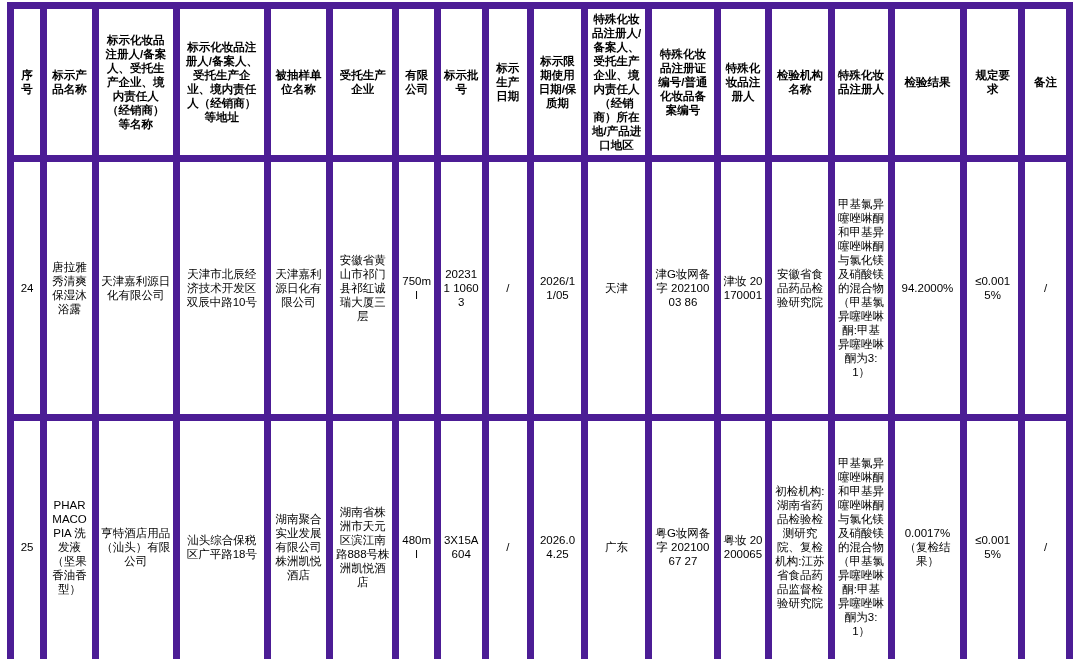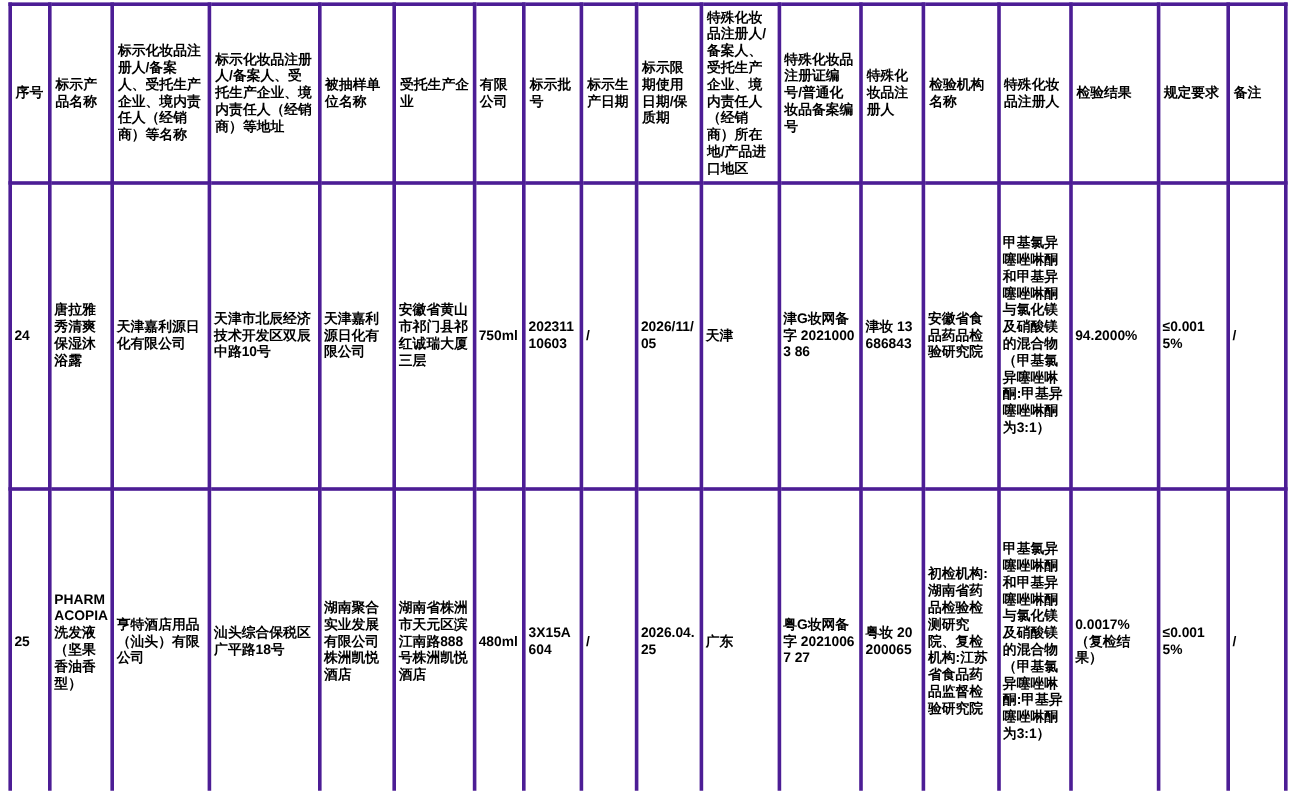--- a/index.html
+++ b/index.html
@@ -21,37 +21,37 @@
   }
   table.report {
     border-collapse: collapse;
     table-layout: fixed;
     width: 1066px;
     margin-left: 7px;
     margin-top: 2px;
   }
   table.report th,
   table.report td {
-    border: 3px solid #4c1d95;
-    text-align: left;
+    border: 7px solid #4c1d95;
+    text-align: center;
     vertical-align: middle;
     padding: 2px 2px;
     line-height: 1.22;
     word-break: break-all;
     overflow-wrap: break-word;
   }
   table.report th {
     font-size: 11.5px;
     font-weight: bold;
     height: 140px;
     padding: 3px 3px;
   }
   table.report td {
     font-size: 11.5px;
-    font-weight: bold;
+    font-weight: normal;
   }
   tr.data-row td {
     height: 248px;
   }
   td.seq {
     font-size: 12.5px;
   }
   td.name-cell {
     font-size: 12.5px;
     font-weight: bold;
@@ -111,21 +111,21 @@
         <td>天津嘉利源日化有限公司</td>
         <td>天津市北辰经济技术开发区双辰中路10号</td>
         <td>天津嘉利源日化有限公司</td>
         <td>安徽省黄山市祁门县祁红诚瑞大厦三层</td>
         <td>750ml</td>
         <td>202311 10603</td>
         <td>/</td>
         <td>2026/11/05</td>
         <td>天津</td>
         <td>津G妆网备字 20210003 86</td>
-        <td>津妆 13686843</td>
+        <td>津妆 20170001</td>
         <td>安徽省食品药品检验研究院</td>
         <td>甲基氯异噻唑啉酮和甲基异噻唑啉酮与氯化镁及硝酸镁的混合物（甲基氯异噻唑啉酮:甲基异噻唑啉酮为3:1）</td>
         <td>94.2000%</td>
         <td>≤0.0015%</td>
         <td>/</td>
       </tr>
       <tr class="data-row">
         <td class="seq">25</td>
         <td class="name-cell">PHARMACOPIA 洗发液（坚果香油香型）</td>
         <td>亨特酒店用品（汕头）有限公司</td>

